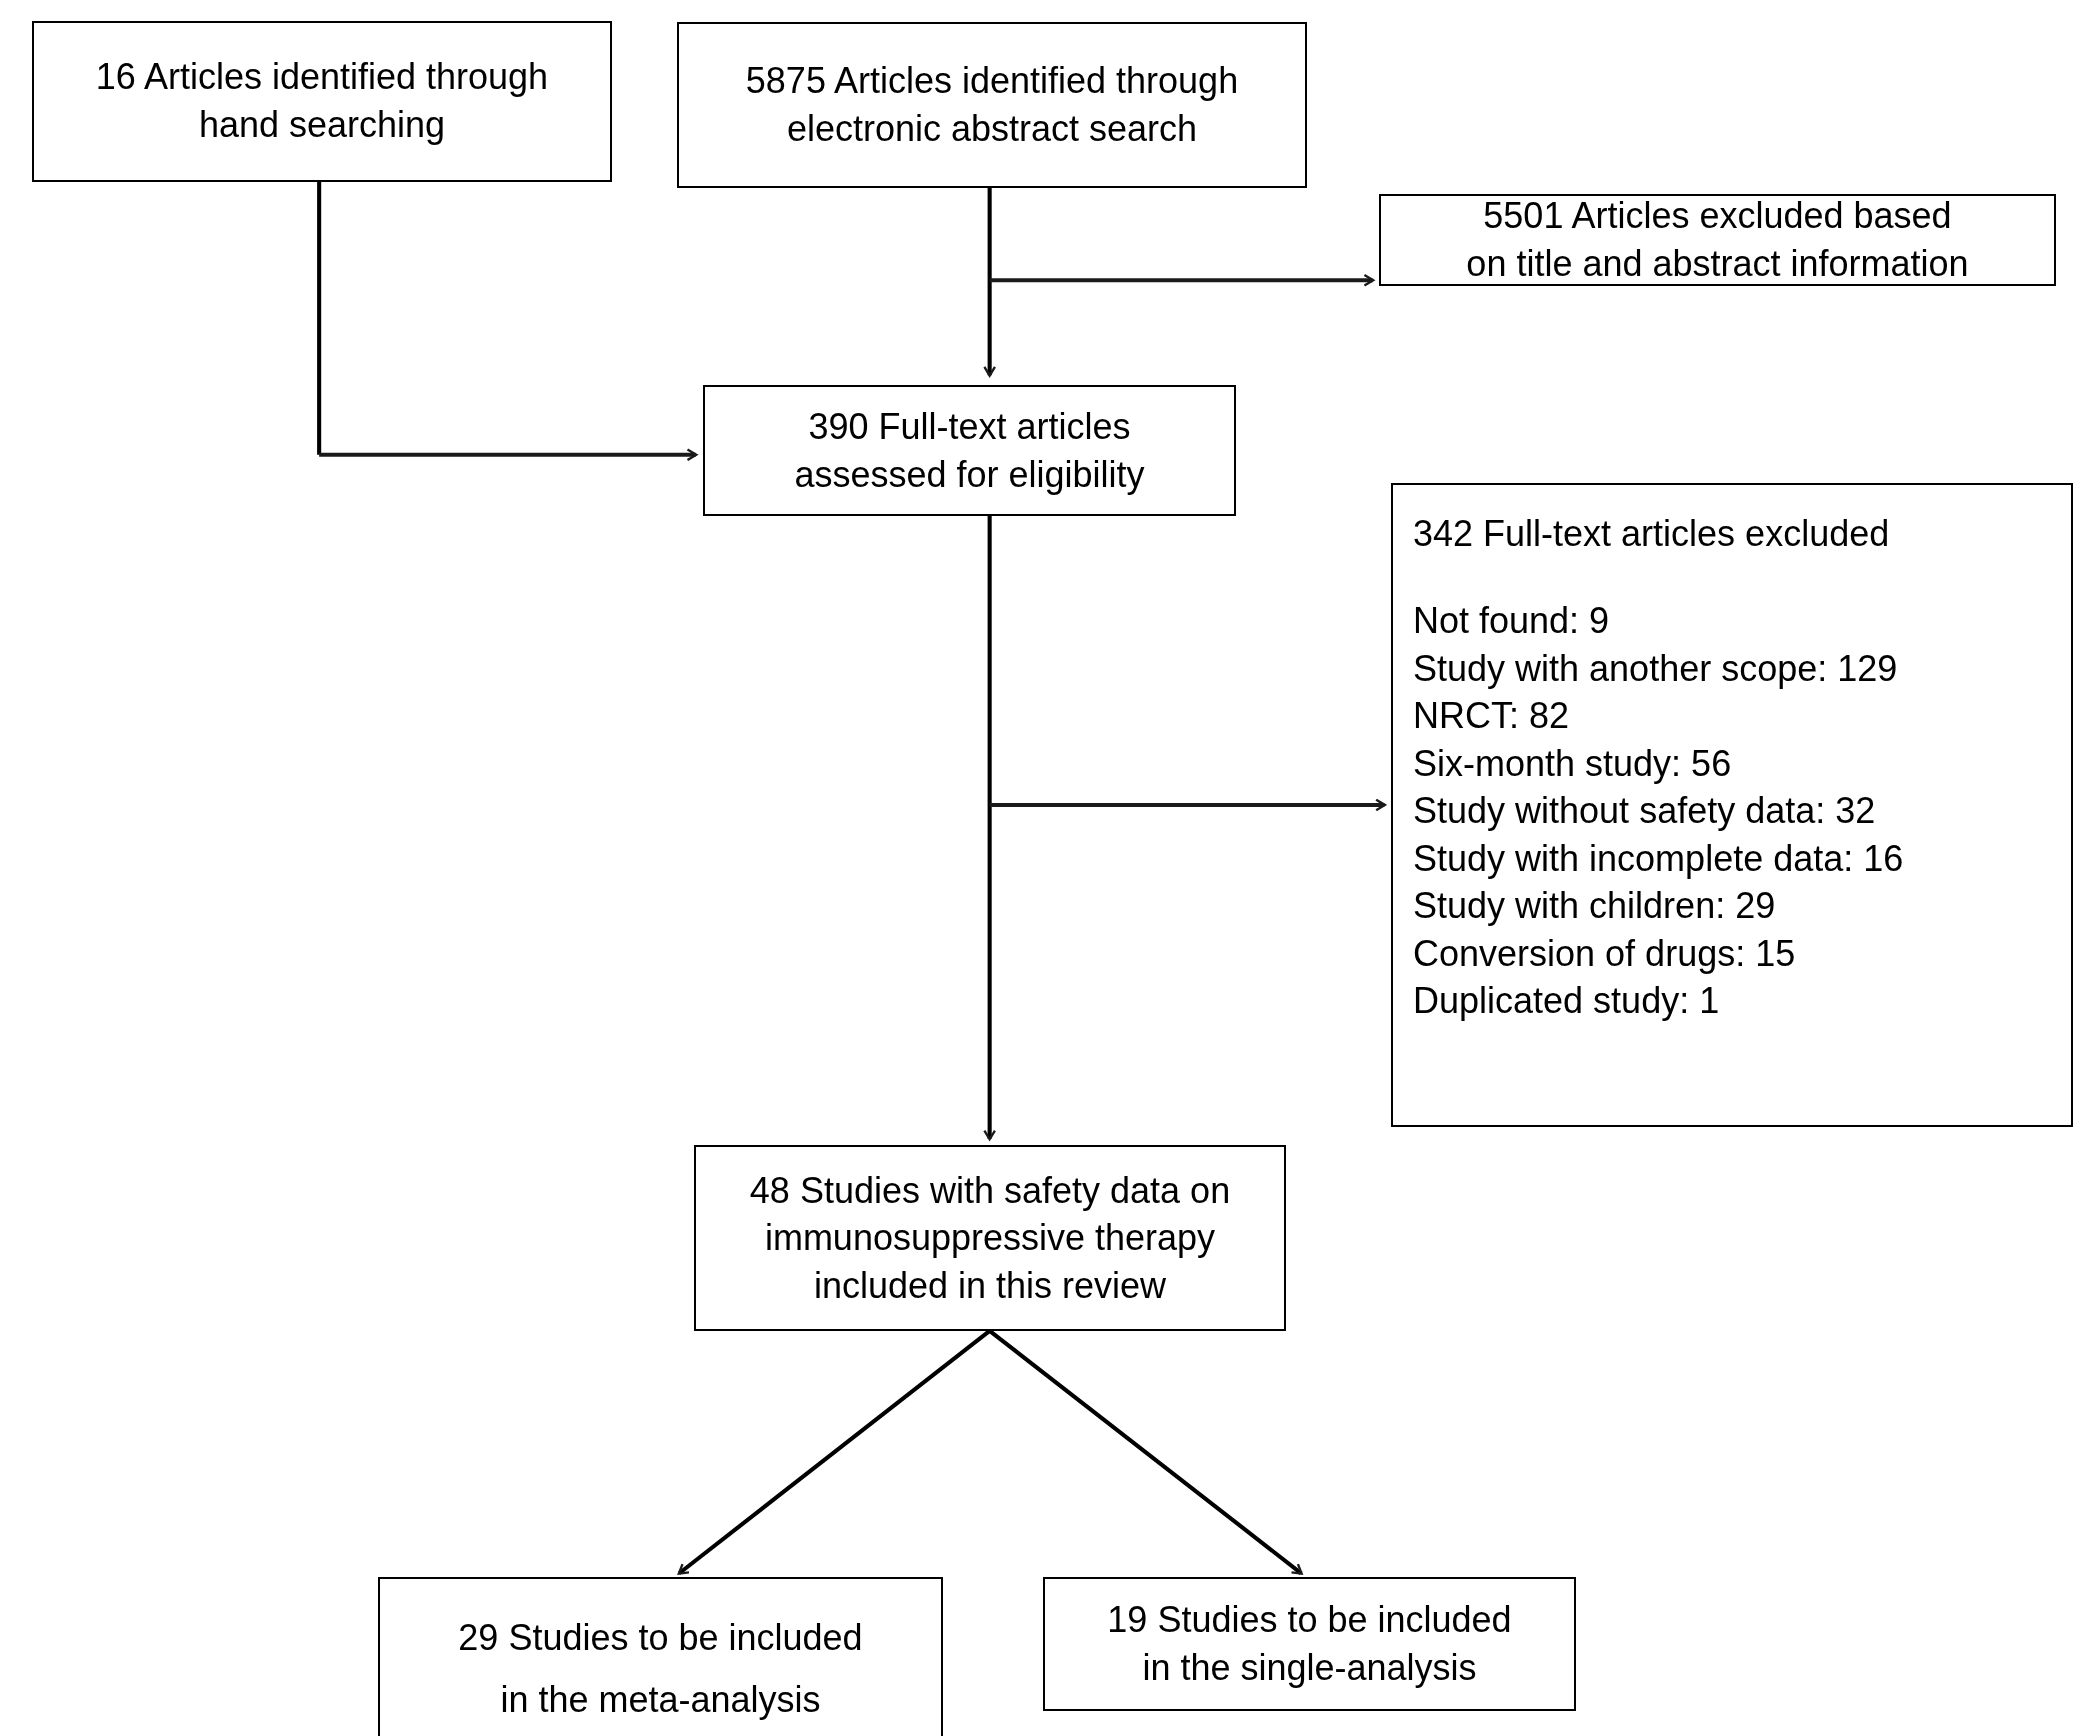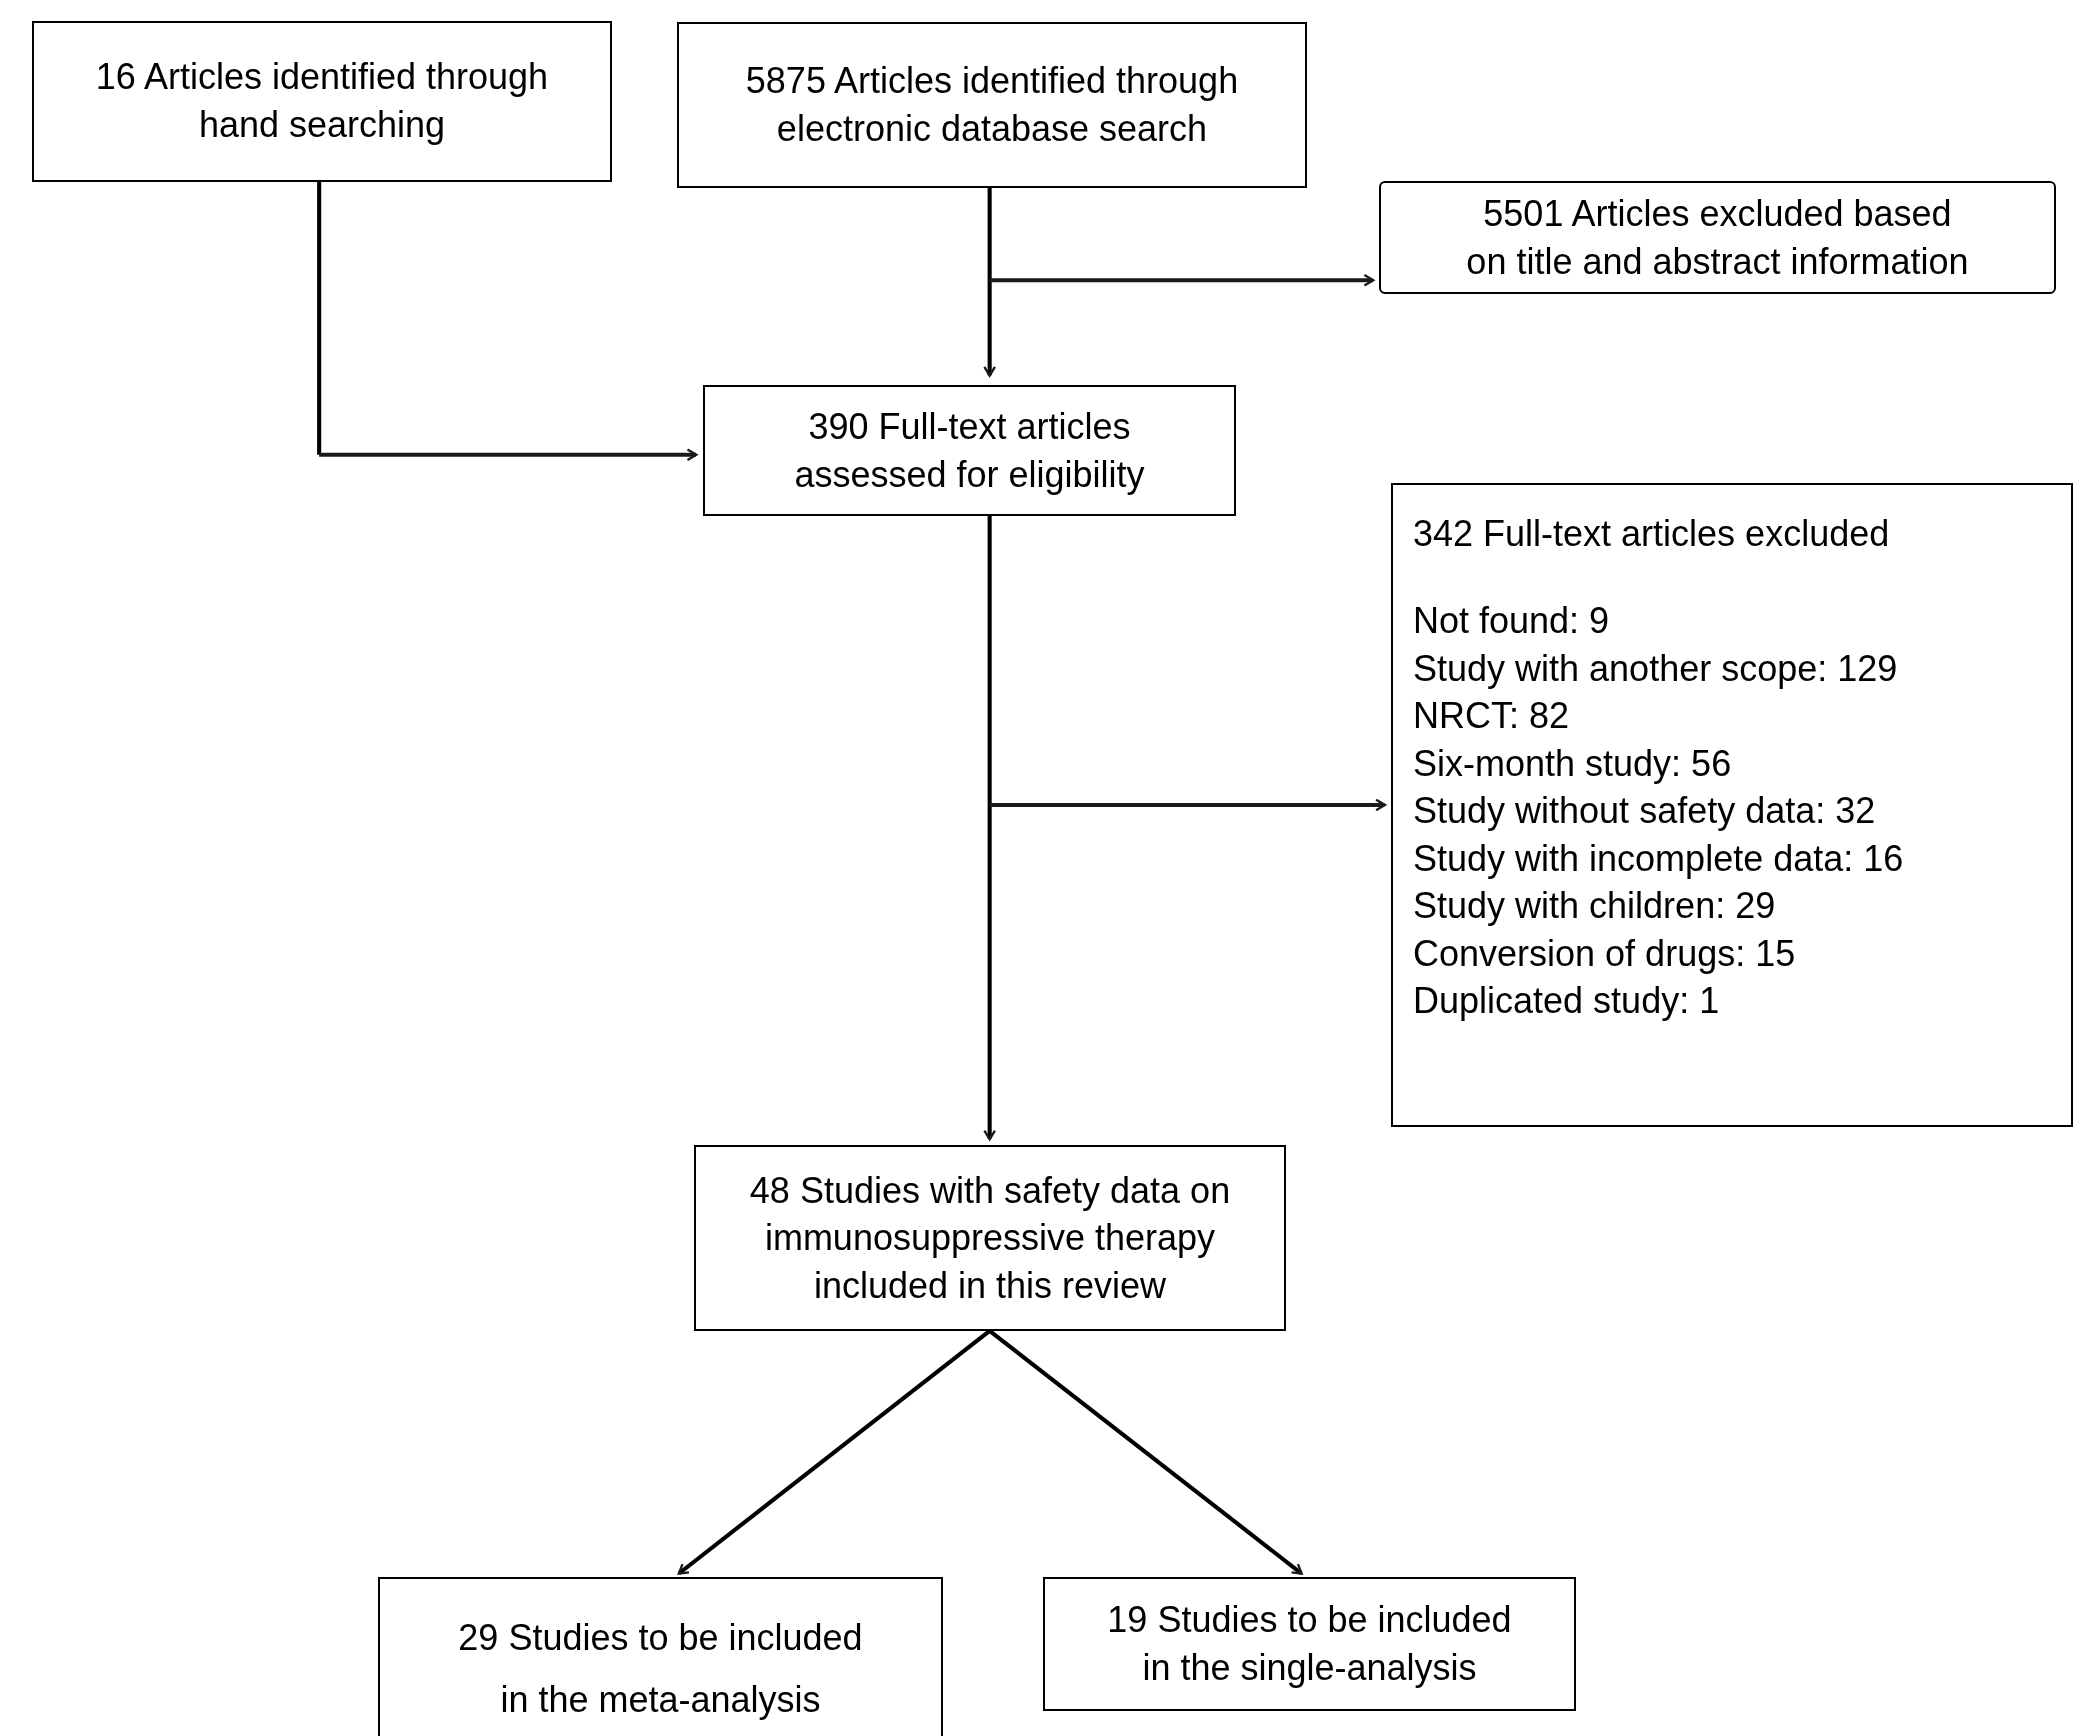--- a/index.html
+++ b/index.html
@@ -84,24 +84,24 @@
     </g>
   </svg>
 
   <div class="flowbox" style="left:32px;top:20.5px;width:580px;height:161px;">
     <span class="line">16 Articles identified through</span>
     <span class="line">hand searching</span>
   </div>
 
   <div class="flowbox" style="left:677px;top:21.7px;width:630px;height:166px;">
     <span class="line">5875 Articles identified through</span>
-    <span class="line">electronic database search</span>
+    <span class="line">electronic abstract search</span>
   </div>
 
-  <div class="flowbox" style="left:1379px;top:181px;width:677px;height:113px;border-radius:6px;">
+  <div class="flowbox" style="left:1379px;top:194px;width:677px;height:92px;">
     <span class="line">5501 Articles excluded based</span>
     <span class="line">on title and abstract information</span>
   </div>
 
   <div class="flowbox" style="left:703px;top:385px;width:533px;height:131px;">
     <span class="line">390 Full-text articles</span>
     <span class="line">assessed for eligibility</span>
   </div>
 
   <div class="flowbox align-left" style="left:1391px;top:483px;width:682px;height:644px;">

